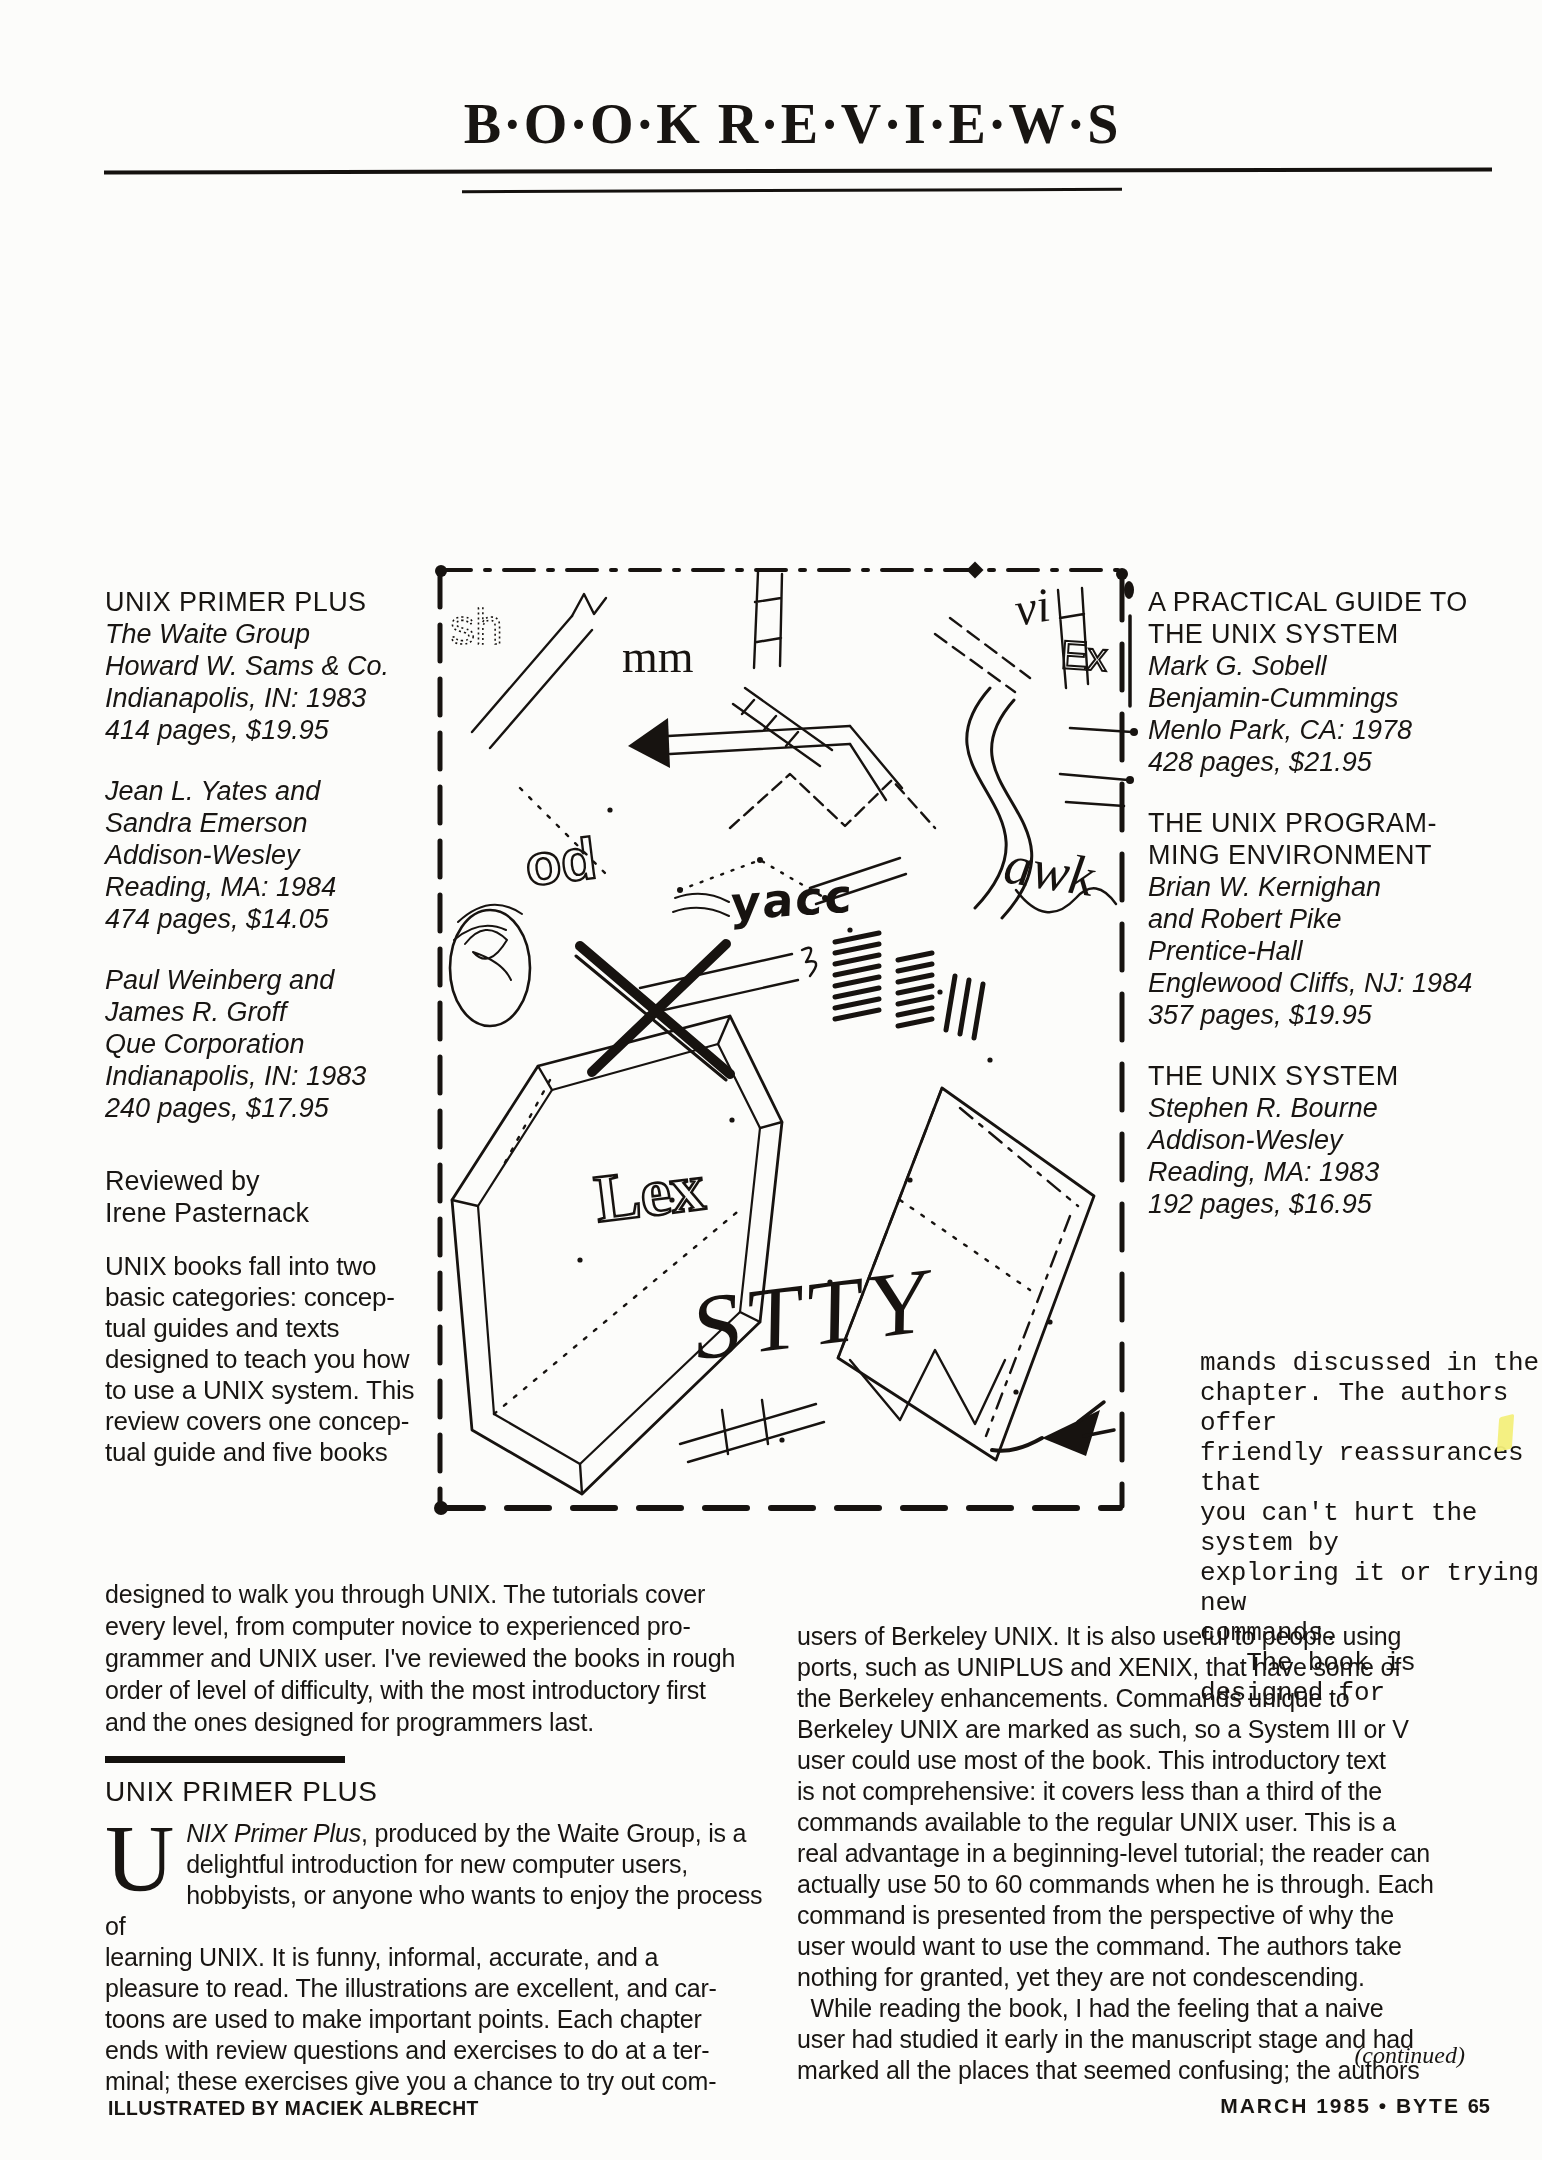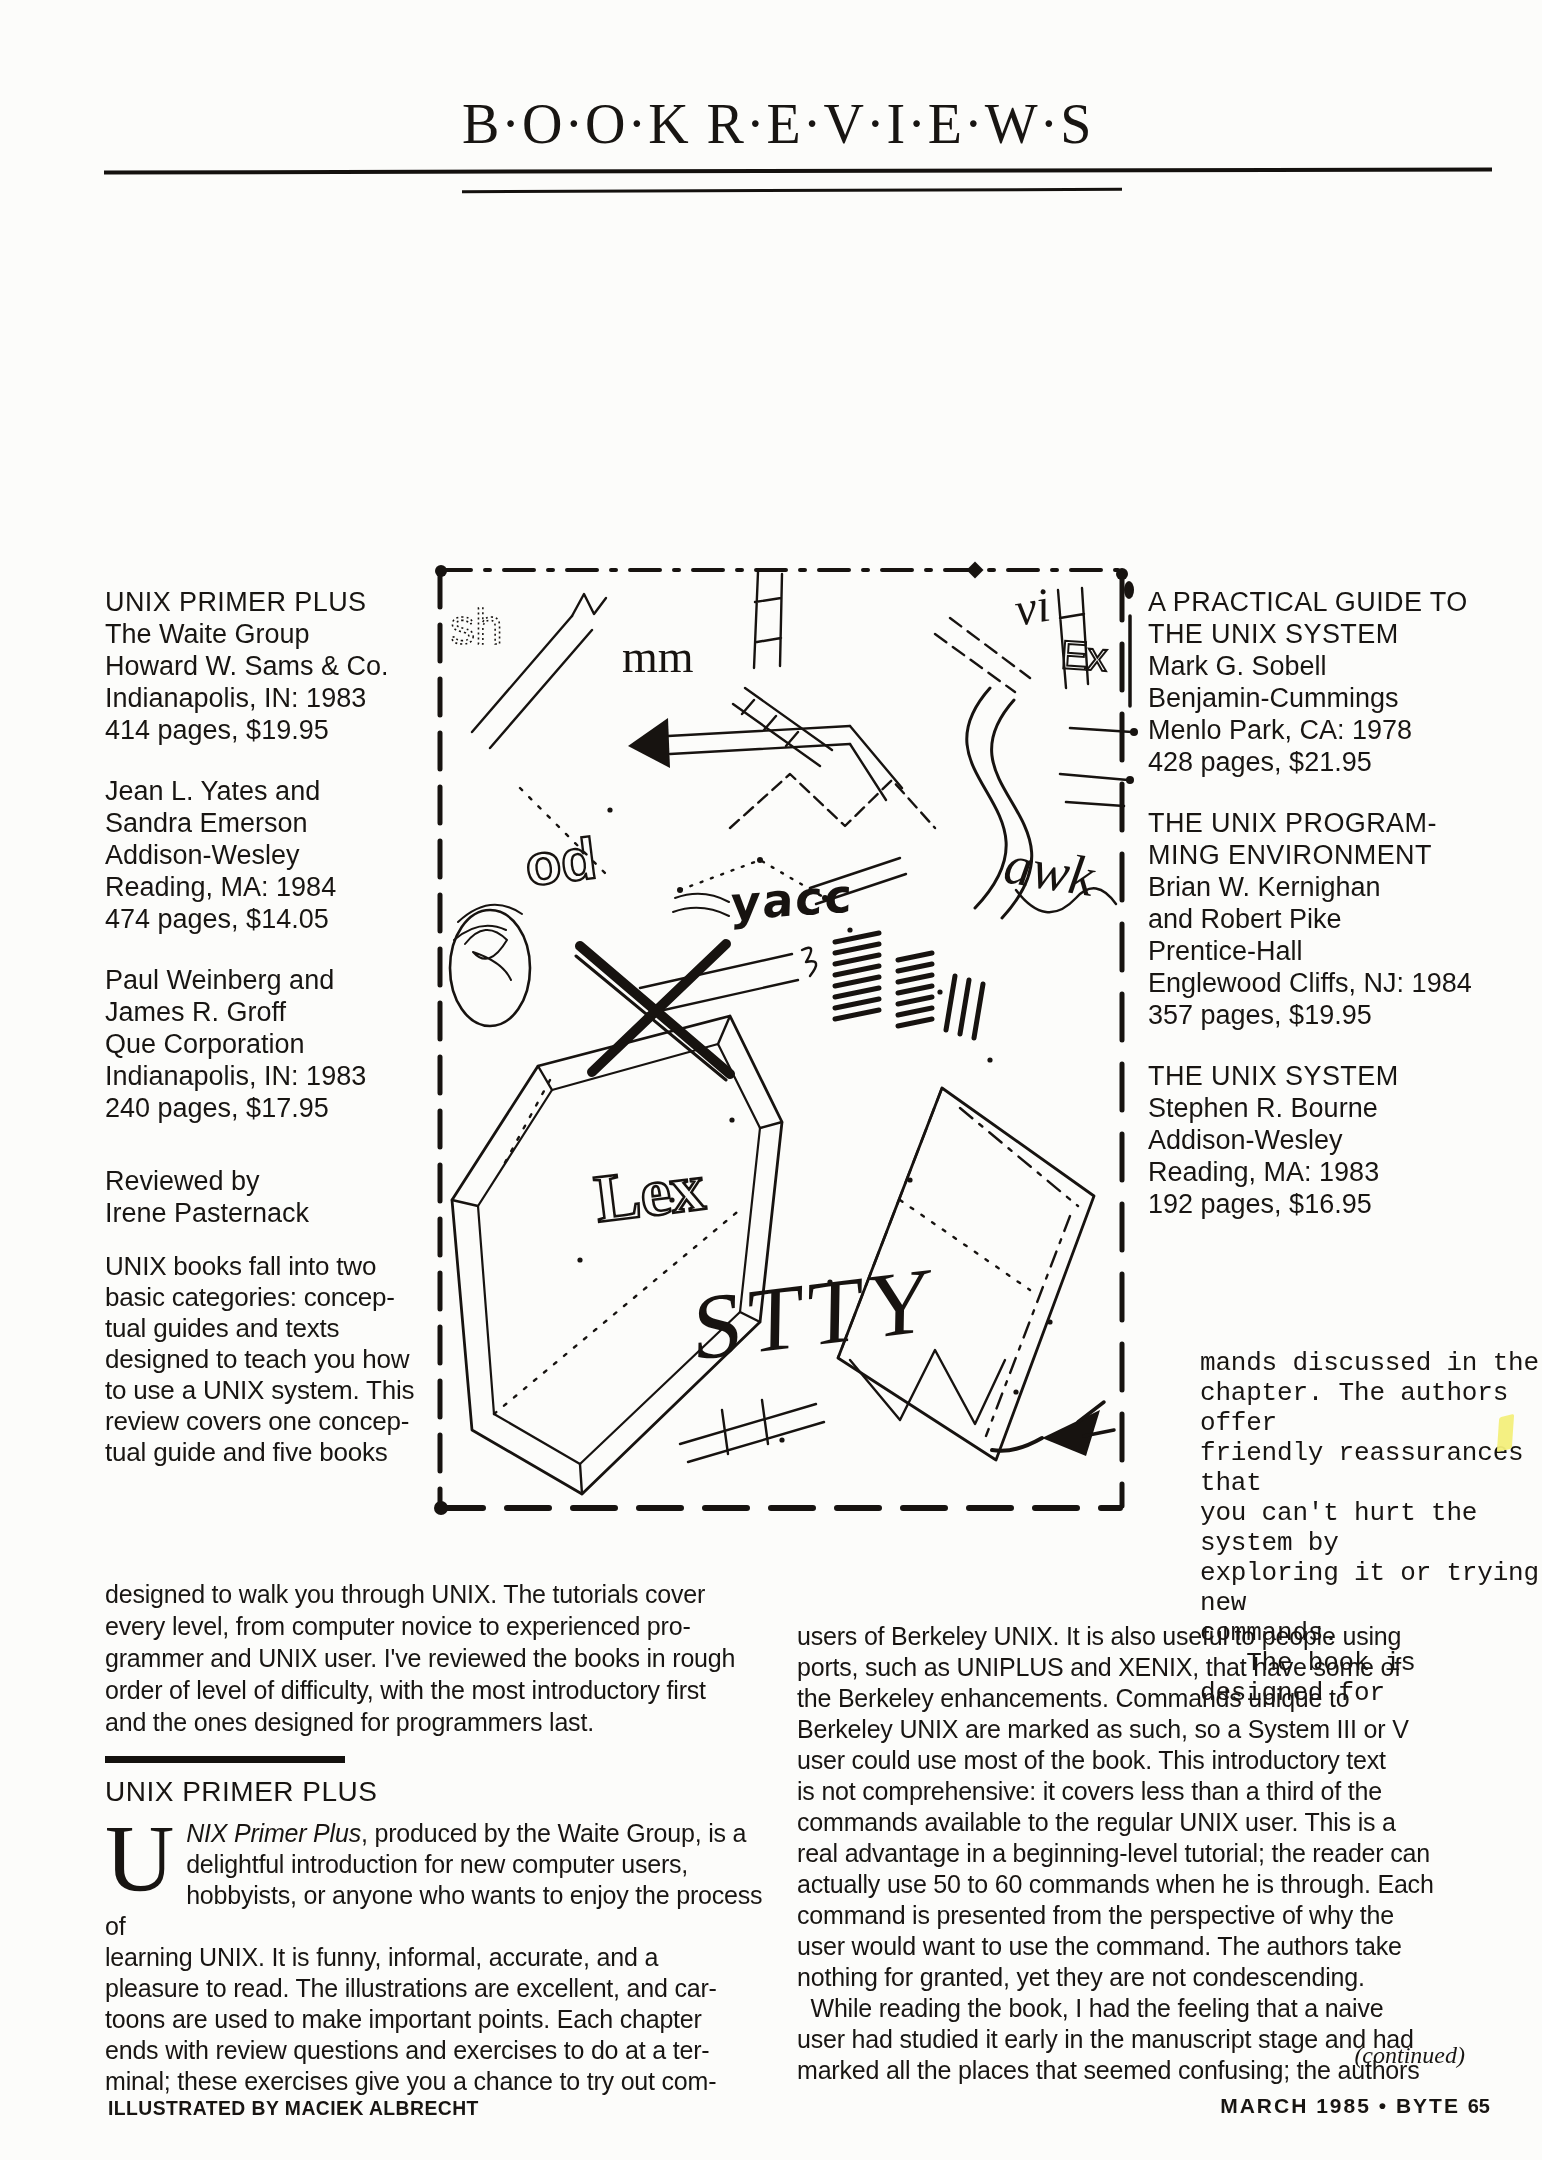--- a/index.html
+++ b/index.html
@@ -6,34 +6,34 @@
   .page{
     position:relative; width:1542px; height:2160px; margin:0 auto;
     background:#fcfcfa; color:#181512; overflow:hidden;
     font-family:"Liberation Sans", sans-serif;
   }
   .pre{white-space:pre-line;}
 
   
   .page-title{
     position:absolute; left:462px; top:92px; width:660px; margin:0;
-    font-family:"Liberation Serif", serif; font-weight:400;
-    font-size:56px; letter-spacing:2px; white-space:nowrap;
+    font-family:"Liberation Serif", serif; font-weight:700;
+    font-size:56px; letter-spacing:2px; text-align:center; white-space:nowrap;
   }
   .rule{position:absolute; background:#14110e;}
   .rule-main{left:104px; top:169px; width:1388px; height:4px; transform:rotate(-0.12deg);}
   .rule-sub{left:462px; top:189px; width:660px; height:3px; transform:rotate(-0.2deg);}
 
   
   .listing-col{position:absolute; font-size:27px; line-height:32px;}
   .col-left{left:105px; top:586px; width:322px;}
   .col-right{left:1148px; top:586px; width:352px;}
   .book{margin:0 0 29px 0;}
   .bk-title{white-space:pre-line; letter-spacing:.4px;}
-  .bk-details{white-space:pre-line;}
+  .bk-details{white-space:pre-line;font-style:italic;}
   .reviewer{white-space:pre-line; margin:41px 0 0 0;}
   .intro-narrow{white-space:pre-line; margin:22px 0 0 0; font-size:26px; line-height:31px; letter-spacing:-0.2px;}
 
   
   .right-narrow{
     position:absolute; left:1200px; top:1348px; width:352px;
     font-size:26px; line-height:30px; white-space:pre-line; letter-spacing:-0.2px;font-family:Liberation Mono, monospace;
   }
   .left-wide{
     position:absolute; left:105px; top:1578px; width:668px;

